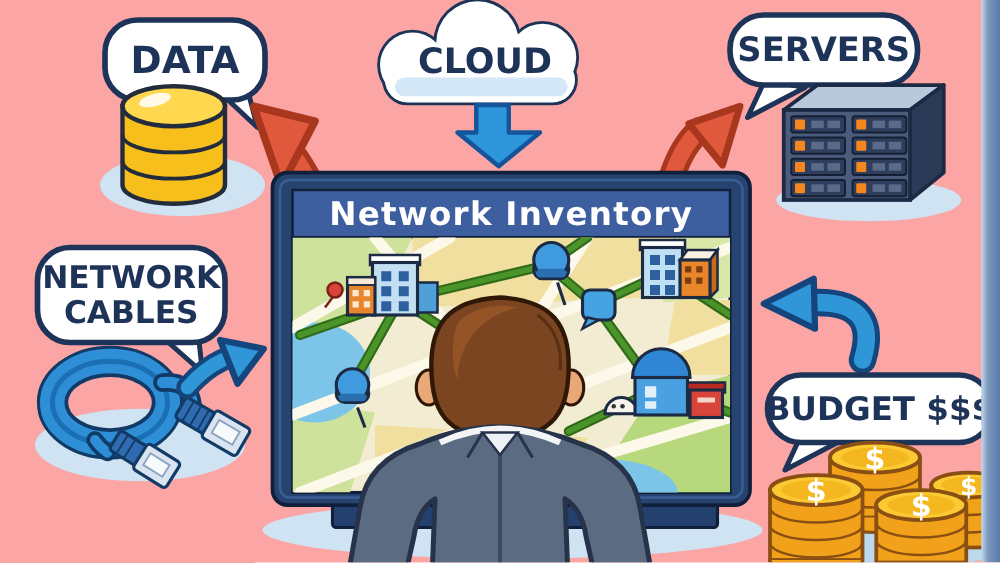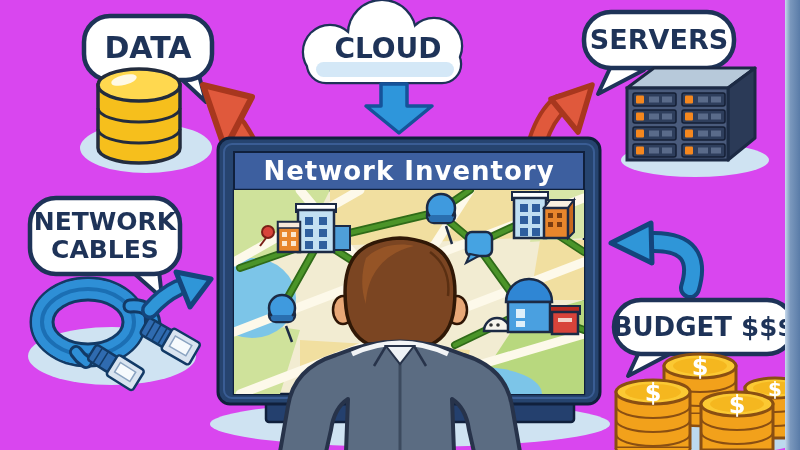--- a/index.html
+++ b/index.html
@@ -1,16 +1,16 @@
 <!DOCTYPE html>
 <html><head>
 <meta charset="utf-8">
 <style>
   html,body{margin:0;padding:0;background:#fff;}
-  .stage{width:800px;height:450px;position:relative;overflow:hidden;background:#d946ef;
+  .stage{width:800px;height:450px;position:relative;overflow:hidden;background:#fca5a5;
          font-family:"DejaVu Sans",sans-serif;}
   svg{display:block;}
   text{font-family:"DejaVu Sans","Liberation Sans",sans-serif;}
   .bubble-label{font-weight:bold;fill:#1e3358;}
   .title-label{font-weight:bold;fill:#ffffff;letter-spacing:1px;}
   .coin-symbol{font-weight:bold;fill:#ffffff;}
 </style>
 </head>
 <body>
 

